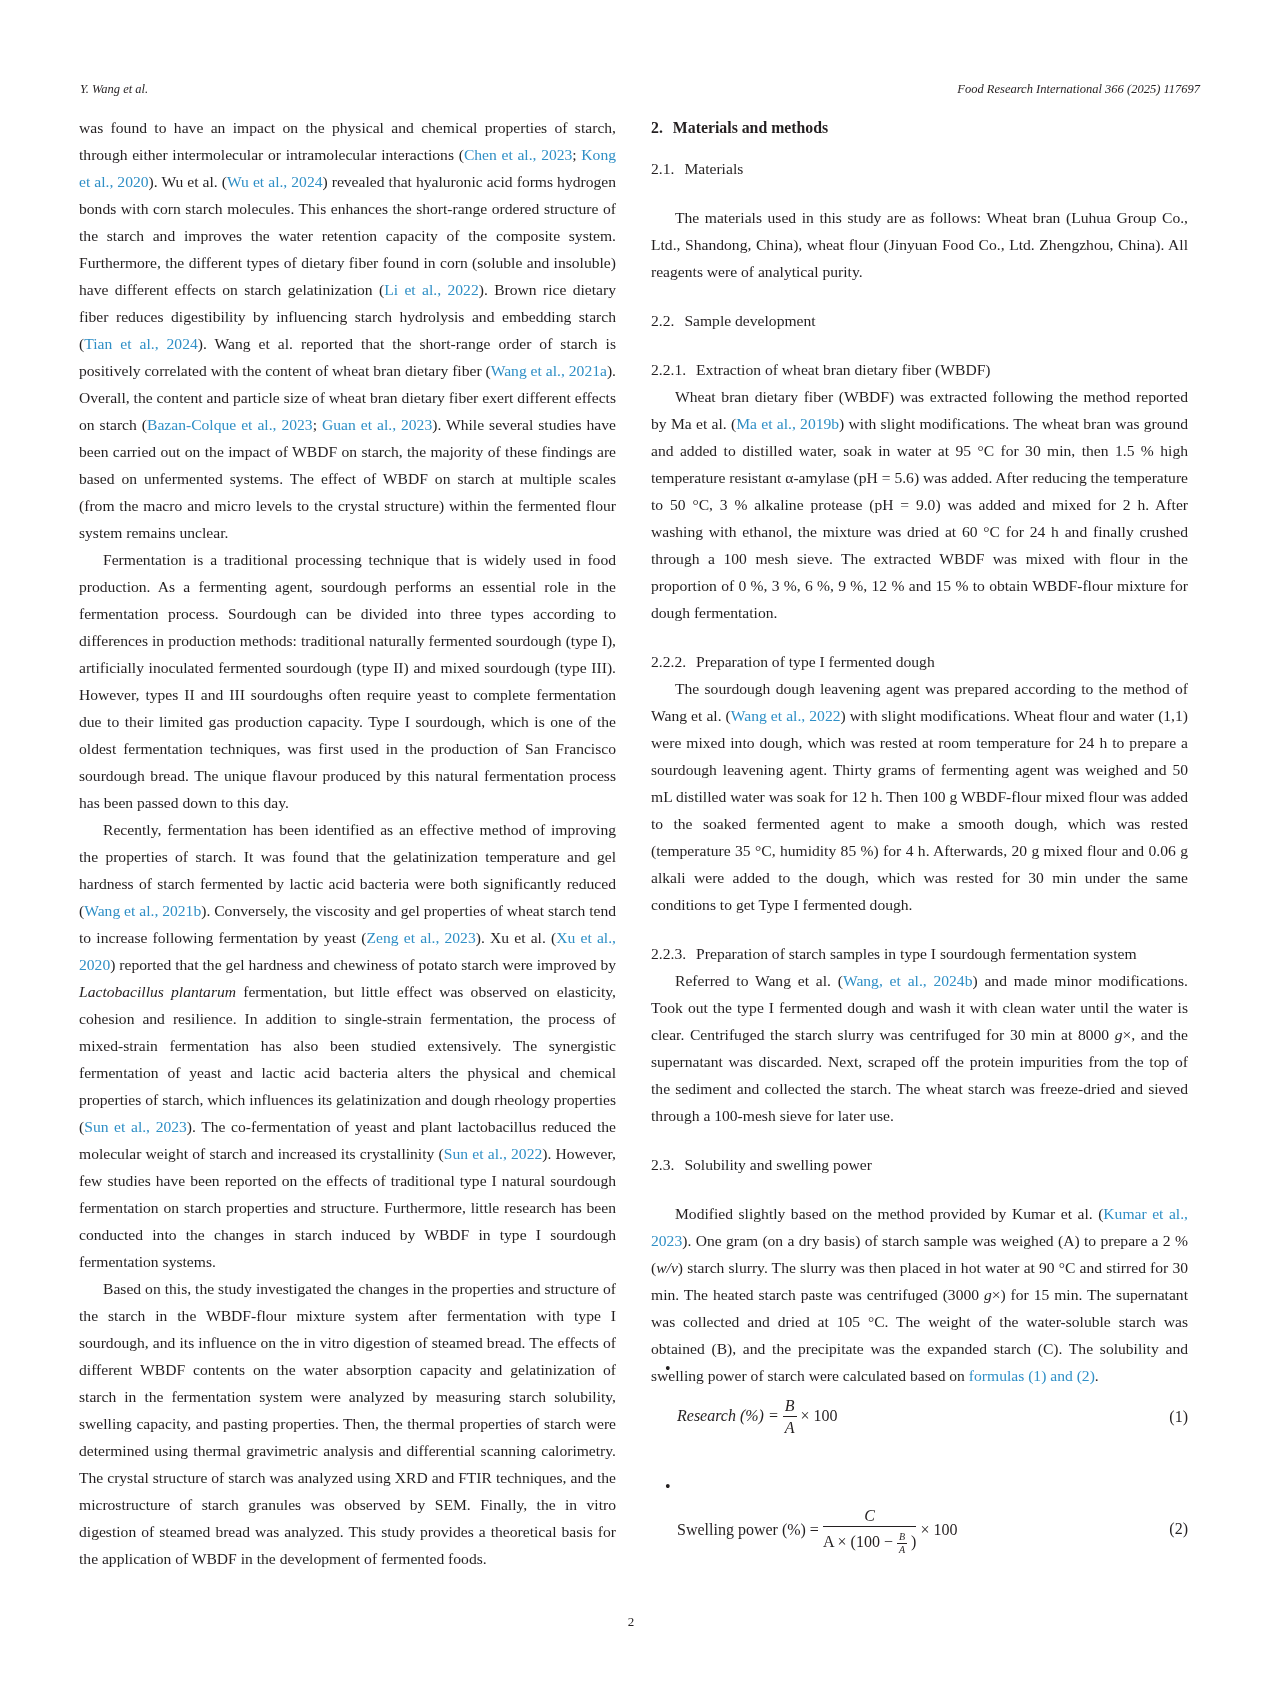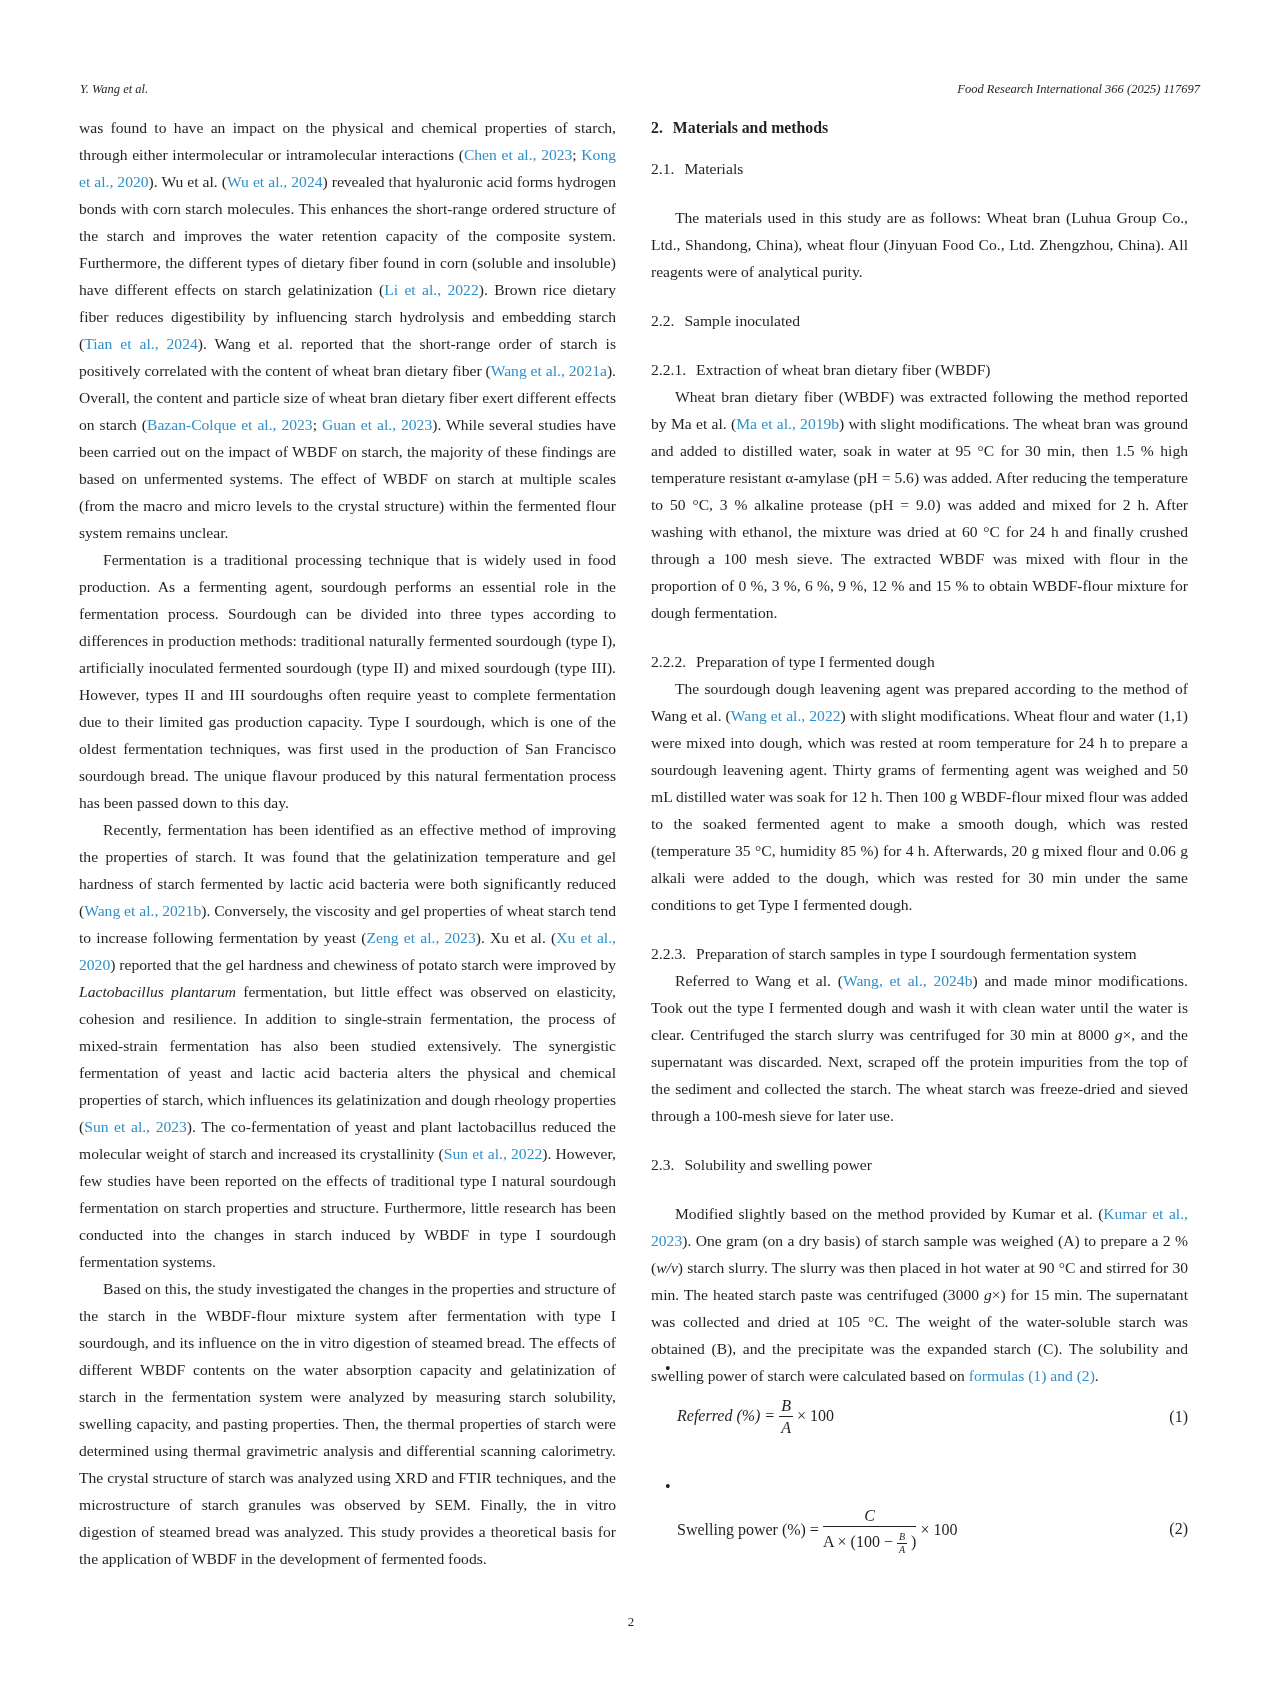--- a/index.html
+++ b/index.html
@@ -47,21 +47,21 @@
   <p class="indent">Based on this, the study investigated the changes in the properties and structure of the starch in the WBDF-flour mixture system after fermentation with type I sourdough, and its influence on the in vitro digestion of steamed bread. The effects of different WBDF contents on the water absorption capacity and gelatinization of starch in the fermentation system were analyzed by measuring starch solubility, swelling capacity, and pasting properties. Then, the thermal properties of starch were determined using thermal gravimetric analysis and differential scanning calorimetry. The crystal structure of starch was analyzed using XRD and FTIR techniques, and the microstructure of starch granules was observed by SEM. Finally, the in vitro digestion of steamed bread was analyzed. This study provides a theoretical basis for the application of WBDF in the development of fermented foods.</p>
 </div>
 
 <div class="col col-right">
   <div class="sec-h"><span class="num">2.</span><span>Materials and methods</span></div>
   <div class="gap-m"></div>
   <div class="sub-h"><span class="num">2.1.</span><span>Materials</span></div>
   <div class="gap-l"></div>
   <p class="indent">The materials used in this study are as follows: Wheat bran (Luhua Group Co., Ltd., Shandong, China), wheat flour (Jinyuan Food Co., Ltd. Zhengzhou, China). All reagents were of analytical purity.</p>
   <div class="gap-l"></div>
-  <div class="sub-h"><span class="num">2.2.</span><span>Sample inoculated</span></div>
+  <div class="sub-h"><span class="num">2.2.</span><span>Sample development</span></div>
   <div class="gap-l"></div>
   <div class="sub-h"><span class="num">2.2.1.</span><span>Extraction of wheat bran dietary fiber (WBDF)</span></div>
   <p class="indent">
     <span>Wheat bran dietary fiber (WBDF) was extracted following the method reported by Ma et al. (</span><a class="link">Ma et al., 2019b</a><span>) with slight modifications. The wheat bran was ground and added to distilled water, soak in water at 95 °C for 30 min, then 1.5 % high temperature resistant α-amylase (pH = 5.6) was added. After reducing the temperature to 50 °C, 3 % alkaline protease (pH = 9.0) was added and mixed for 2 h. After washing with ethanol, the mixture was dried at 60 °C for 24 h and finally crushed through a 100 mesh sieve. The extracted WBDF was mixed with flour in the proportion of 0 %, 3 %, 6 %, 9 %, 12 % and 15 % to obtain WBDF-flour mixture for dough fermentation.</span>
   </p>
   <div class="gap-l"></div>
   <div class="sub-h"><span class="num">2.2.2.</span><span>Preparation of type I fermented dough</span></div>
   <p class="indent">
     <span>The sourdough dough leavening agent was prepared according to the method of Wang et al. (</span><a class="link">Wang et al., 2022</a><span>) with slight modifications. Wheat flour and water (1,1) were mixed into dough, which was rested at room temperature for 24 h to prepare a sourdough leavening agent. Thirty grams of fermenting agent was weighed and 50 mL distilled water was soak for 12 h. Then 100 g WBDF-flour mixed flour was added to the soaked fermented agent to make a smooth dough, which was rested (temperature 35 °C, humidity 85 %) for 4 h. Afterwards, 20 g mixed flour and 0.06 g alkali were added to the dough, which was rested for 30 min under the same conditions to get Type I fermented dough.</span>
   </p>
@@ -73,21 +73,21 @@
   <div class="gap-l"></div>
   <div class="sub-h"><span class="num">2.3.</span><span>Solubility and swelling power</span></div>
   <div class="gap-l"></div>
   <p class="indent">
     <span>Modified slightly based on the method provided by Kumar et al. (</span><a class="link">Kumar et al., 2023</a><span>). One gram (on a dry basis) of starch sample was weighed (A) to prepare a 2 % (</span><em class="it">w/v</em><span>) starch slurry. The slurry was then placed in hot water at 90 °C and stirred for 30 min. The heated starch paste was centrifuged (3000 </span><em class="it">g</em><span>×) for 15 min. The supernatant was collected and dried at 105 °C. The weight of the water-soluble starch was obtained (B), and the precipitate was the expanded starch (C). The solubility and swelling power of starch were calculated based on </span><a class="link">formulas (1) and (2)</a><span>.</span>
   </p>
 </div>
 
 <div class="bullet" style="top:1360px;">•</div>
 <div class="eq" style="top:1396px;">
-  <span style="font-style:italic;">Referred (%) =</span>
+  <span style="font-style:italic;">Research (%) =</span>
   <span class="frac">
     <span class="top">B</span>
     <span class="bot">A</span>
   </span>
   <span>× 100</span>
   <span class="eqnum" style="top:12px;">(1)</span>
 </div>
 
 <div class="bullet" style="top:1478px;">•</div>
 <div class="eq" style="top:1506px;">

